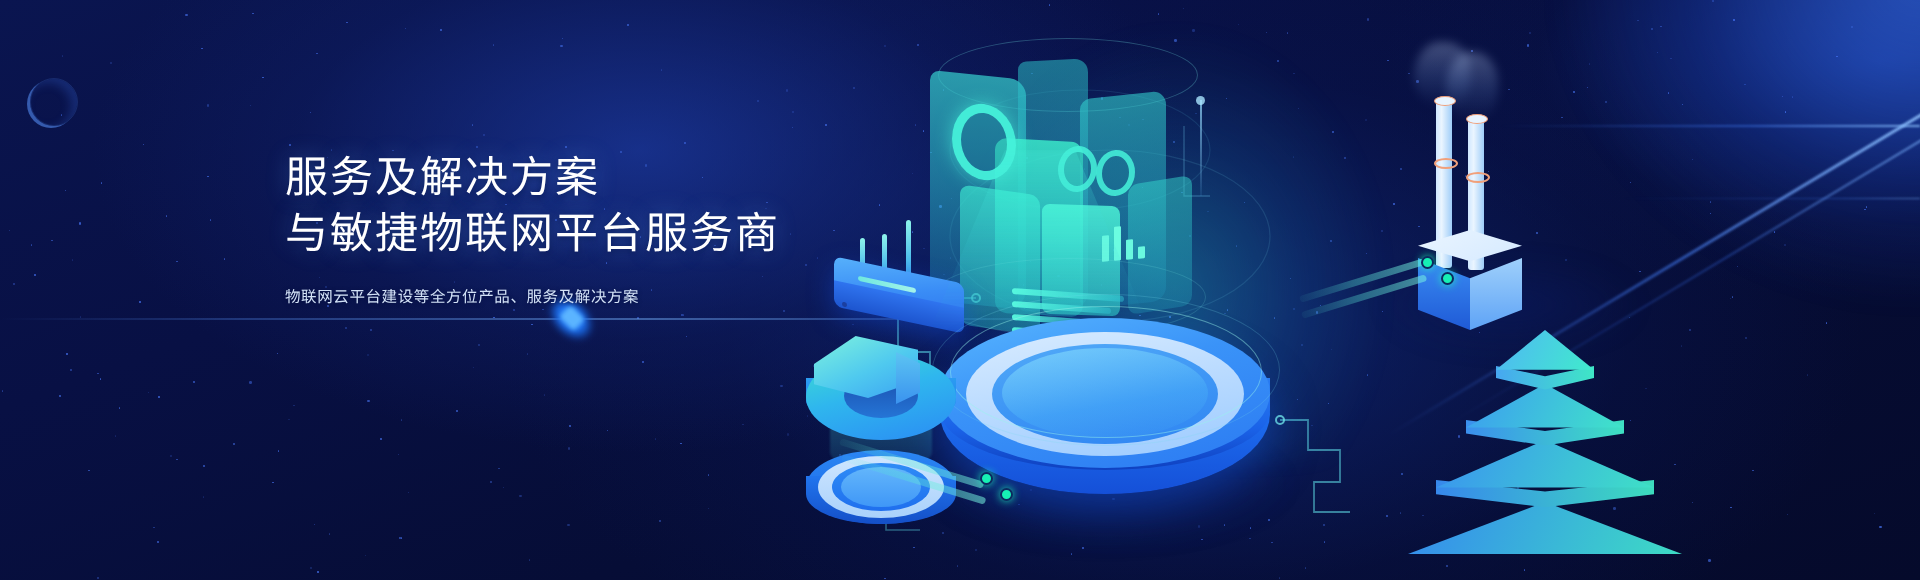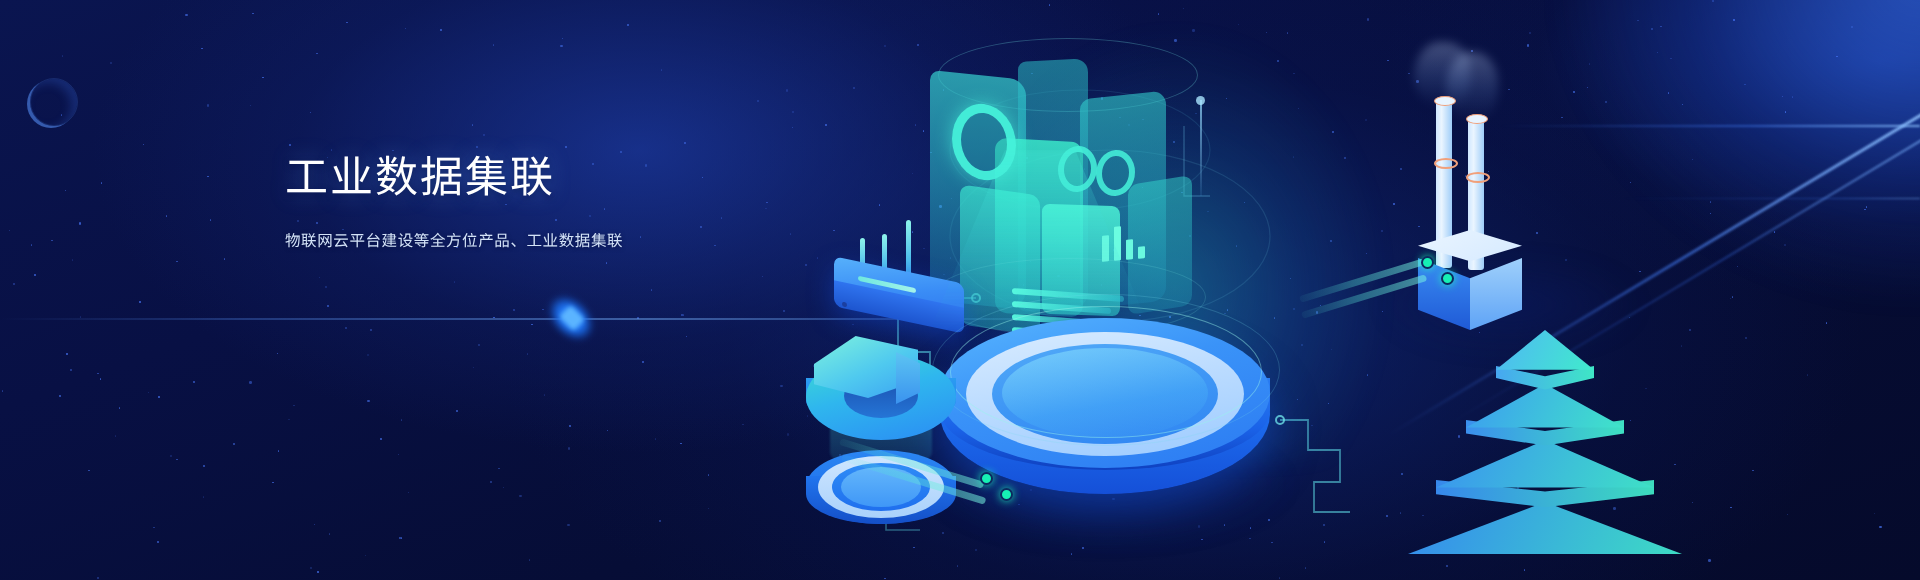--- a/index.html
+++ b/index.html
@@ -709,24 +709,25 @@
   <div class="streak streak-h2"></div>
 
   <div class="crescent"></div>
 
   <div class="floor-line"></div>
   <div class="floor-diamond"></div>
   <div class="floor-diamond2"></div>
 
   <div class="text-block">
     <div class="headline">
-      <span class="ln">工业数据集联</span>
+      <span class="ln">服务及解决方案</span>
+      <span class="ln">与敏捷物联网平台服务商</span>
     </div>
     <div class="subtitle">
-      <span class="ln">物联网云平台建设等全方位产品、工业数据集联</span>
+      <span class="ln">物联网云平台建设等全方位产品、服务及解决方案</span>
     </div>
   </div>
 
   <div class="illus">
 
     <div class="tower-glow"></div>
 
     <div class="shadow-ellipse" style="left:150px;top:430px;width:360px;height:110px;"></div>
     <div class="shadow-ellipse" style="left:600px;top:260px;width:260px;height:90px;"></div>
 

